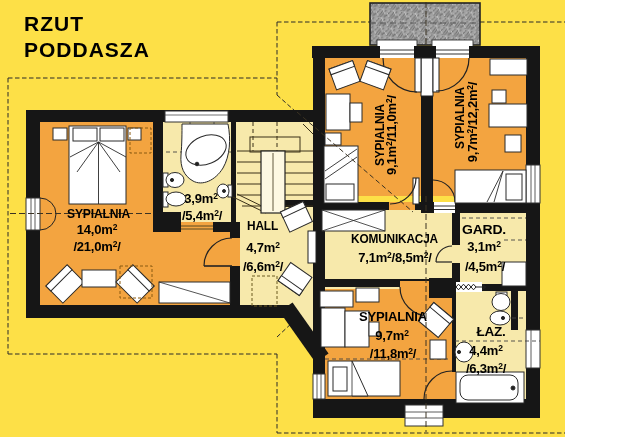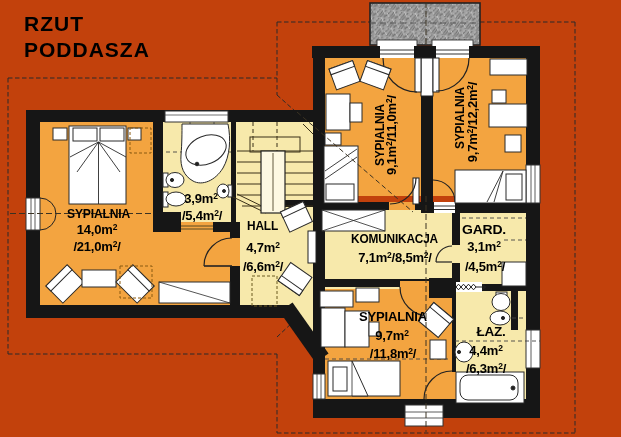--- a/index.html
+++ b/index.html
@@ -1,16 +1,16 @@
 <!DOCTYPE html>
 <html><head>
 <meta charset="utf-8">
 <style>
 html,body{margin:0;padding:0;background:#fff;}
-#page{width:621px;height:437px;position:relative;overflow:hidden;background:#c2410c;}
+#page{width:565px;height:437px;position:relative;overflow:hidden;background:#fde047;}
 svg{display:block;}
 text{font-family:"Liberation Sans",sans-serif;fill:#000;}
 .rn{font-weight:bold;font-size:13.5px;letter-spacing:-0.2px;}
 .rv{font-weight:bold;font-size:13px;letter-spacing:-0.2px;}
 .sup{font-size:8.5px;font-weight:bold;}
 </style>
 </head>
 <body>
 <div id="page">
 <svg width="621" height="437" viewBox="0 0 621 437">

